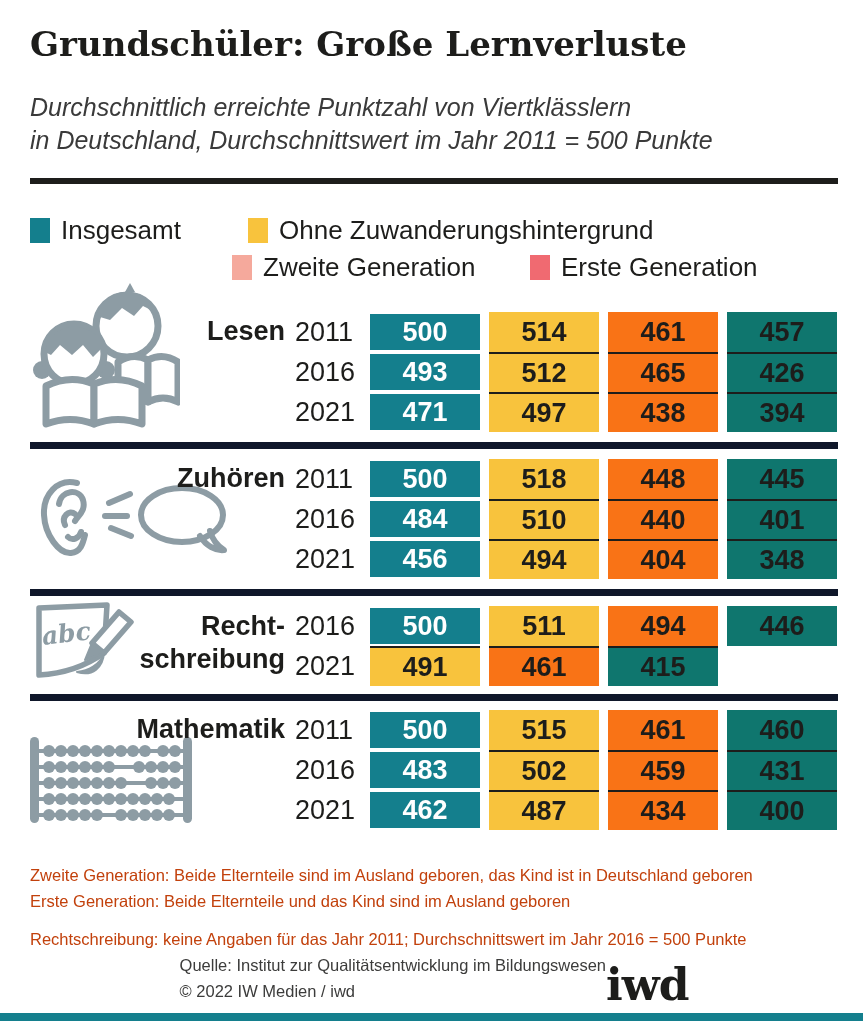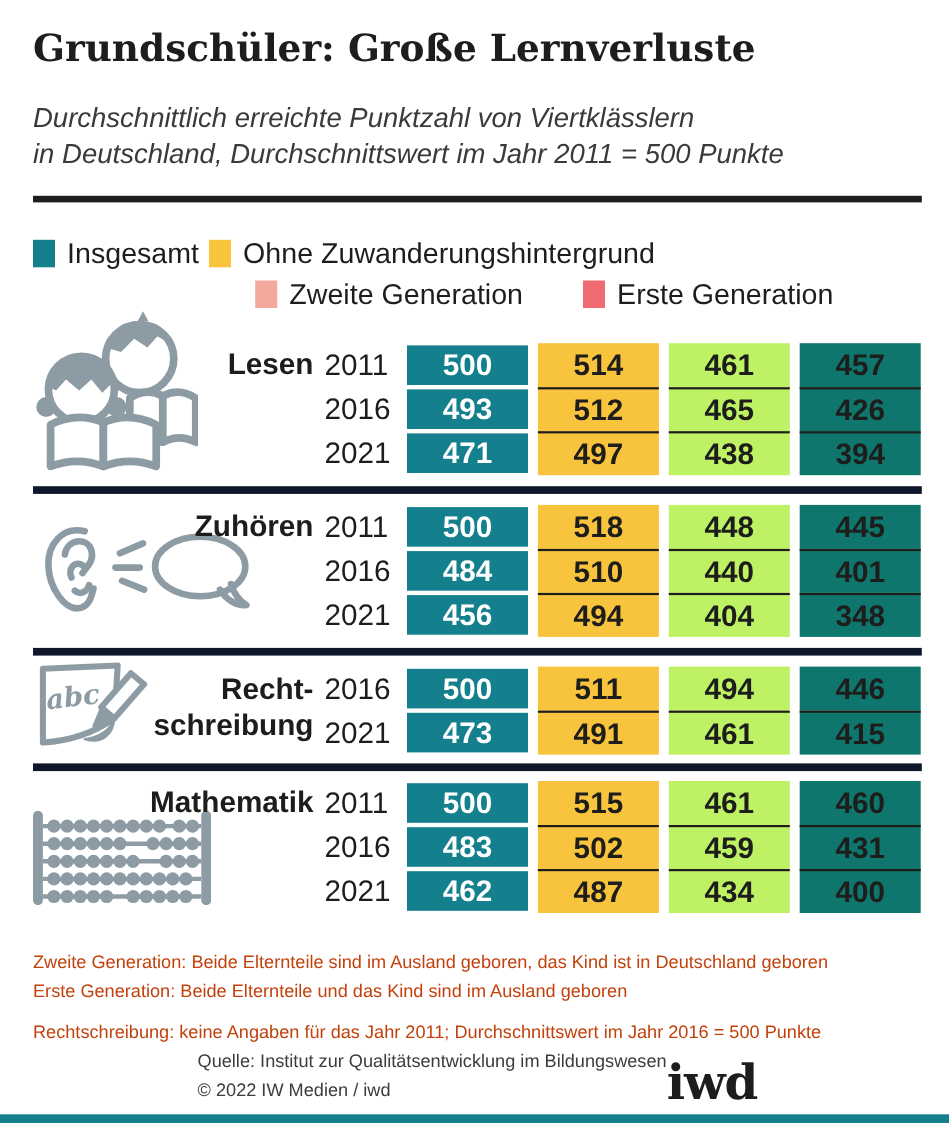--- a/index.html
+++ b/index.html
@@ -6,38 +6,38 @@
   body{width:863px;height:1021px;background:#fff;font-family:"Liberation Sans",sans-serif;color:#1d1d1b;position:relative;overflow:hidden}
   .page{position:relative;width:863px;height:1021px;box-sizing:border-box;padding:26px 25px 0 30px}
   .title{font-family:"DejaVu Serif",serif;font-weight:bold;font-size:34px;line-height:1.1;margin:0;color:#1d1d1b}
   .subtitle{font-style:italic;font-size:25px;line-height:1.3;color:#3a3a3a;margin-top:28px;white-space:pre-line}
   .rule{height:6px;background:#1d1d1b;margin-top:22px}
   .legend{margin-top:31px;font-size:26px;color:#1d1d1b}
   .legend-row{display:flex;align-items:center;height:30px;margin-bottom:7px}
   .legend-item{display:flex;align-items:center}
   .sw{width:20px;height:25px;margin-right:11px;flex:none}
   .sw-teal{background:#147f8d}.sw-yellow{background:#f8c33d}.sw-salmon{background:#f5a99c}.sw-coral{background:#f06a71}
-  .li-first{width:160px}
+  .li-first{width:218px}
   .spacer{width:202px;flex:none}
   .li-mid{width:298px}
   .sections{margin-top:22px}
   .section{position:relative}
   .section.bordered{border-bottom:7px solid #0f172a}
   .sec-0{padding:8px 0 10px}
   .sec-1{padding:10px 0 10px}
   .sec-2{padding:10px 0 8px}
   .sec-3{padding:9px 0 6px}
   .cat{position:absolute;left:0;width:255px;text-align:right;font-weight:bold;font-size:27px;line-height:33px;white-space:pre-line;color:#1d1d1b}
   .sec-0 .cat{top:11px}.sec-1 .cat{top:13px}.sec-2 .cat{top:14px}.sec-3 .cat{top:12px}
   .rows{margin-left:265px}
   .trow{display:grid;grid-template-columns:66px 110px 110px 110px 110px;column-gap:9px;height:40px}
   .year{font-size:27px;line-height:40px;color:#1d1d1b}
   .cell{display:flex;align-items:center;justify-content:center;font-weight:bold;font-size:27px;box-sizing:border-box}
   .c0{background:#147f8d;color:#fff;margin:2px 0}
-  .c1{background:#f8c33d}.c2{background:#bef264}.c3{background:#0f766e}
+  .c1{background:#f8c33d}.c2{background:#f97316}.c3{background:#0f766e}
   .cell.nf.c1,.cell.nf.c2,.cell.nf.c3{border-top:2px solid #1d1d1b}
   .icon{position:absolute}
   .icon-lesen{left:0;top:-22px}
   .icon-zuhoeren{left:5px;top:24px}
   .icon-recht{left:0;top:5px}
   .icon-mathe{left:0;top:36px}
   .footnotes{margin-top:26px;font-size:16.5px;line-height:26px;color:#c2410c}
   .fn-block2{margin-top:12px}
   .footer{display:flex;justify-content:center;align-items:flex-end;font-size:16.5px;line-height:26px;color:#3c3c3b}
   .logo{font-family:"DejaVu Serif",serif;font-weight:bold;font-size:44px;line-height:38px;color:#1d1d1b;letter-spacing:-1px}
@@ -176,21 +176,20 @@
       <div class="rows">
           <div class="trow">
             <div class="year">2016</div>
             <div class="cell c0">500</div>
             <div class="cell c1">511</div>
             <div class="cell c2">494</div>
             <div class="cell c3">446</div>
           </div>
           <div class="trow">
             <div class="year">2021</div>
-            <div class="cell c0 nf">473</div>
             <div class="cell c1 nf">491</div>
             <div class="cell c2 nf">461</div>
             <div class="cell c3 nf">415</div>
           </div>
         </div>
     </div>
 
     <div class="section sec-3">
       <span class="icon icon-mathe">
         <svg width="162" height="86" viewBox="0 0 162 86" fill="#8d9ca4" stroke="none">

